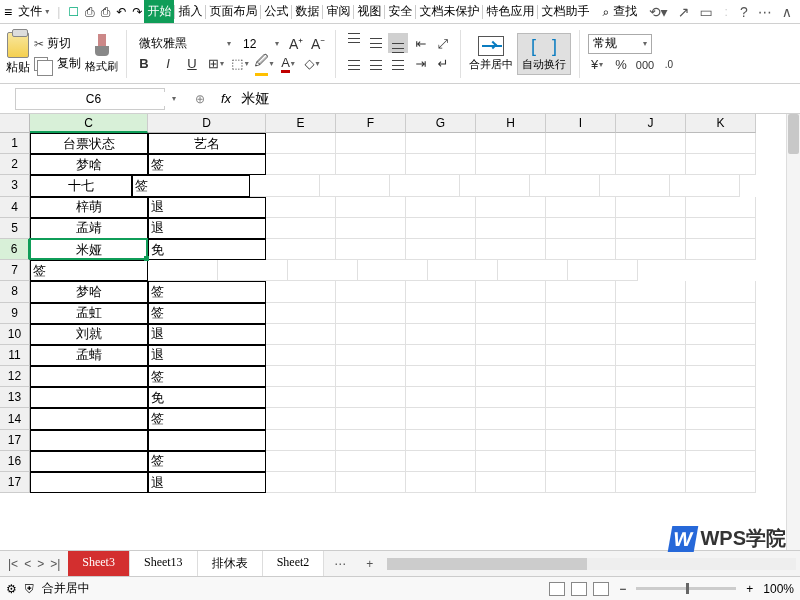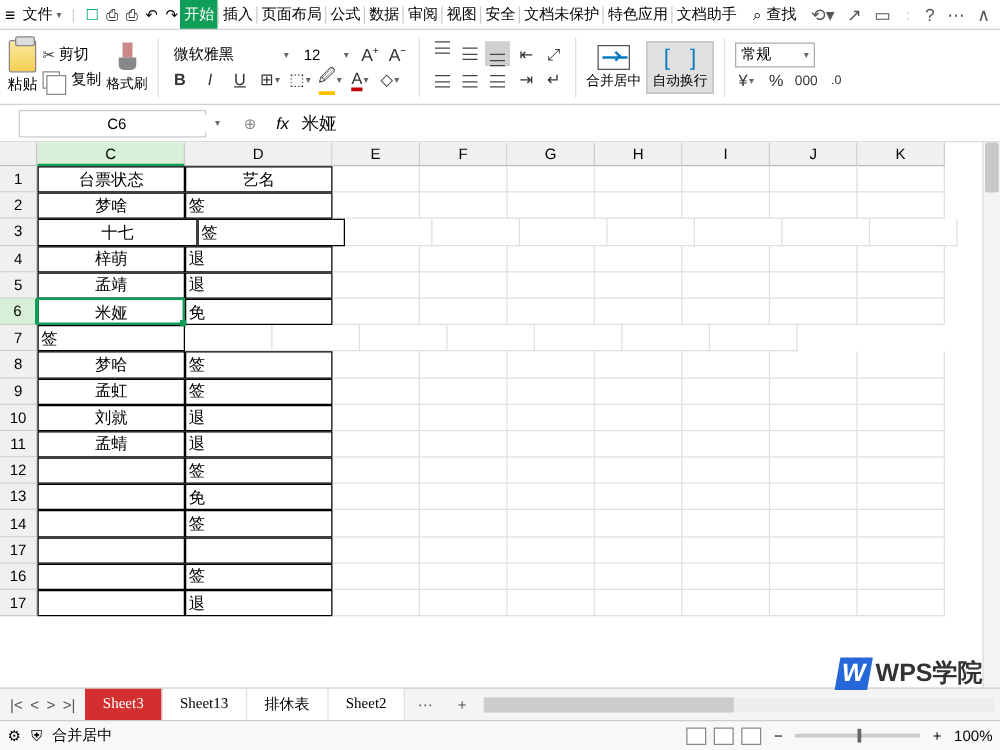--- a/index.html
+++ b/index.html
@@ -334,21 +334,21 @@
         <div class="cell tb tb-l" style="width: 118px;">签</div>
         <div class="cell" style="width: 70px;"></div>
         <div class="cell" style="width: 70px;"></div>
         <div class="cell" style="width: 70px;"></div>
         <div class="cell" style="width: 70px;"></div>
         <div class="cell" style="width: 70px;"></div>
         <div class="cell" style="width: 70px;"></div>
         <div class="cell" style="width: 70px;"></div>
       </div>
       <div class="row">
-        <div class="cell tb tb-c" style="width: 128px;">十七</div>
+        <div class="cell tb tb-c" style="width: 102px;">十七</div>
         <div class="cell tb tb-l" style="width: 118px;">签</div>
         <div class="cell" style="width: 70px;"></div>
         <div class="cell" style="width: 70px;"></div>
         <div class="cell" style="width: 70px;"></div>
         <div class="cell" style="width: 70px;"></div>
         <div class="cell" style="width: 70px;"></div>
         <div class="cell" style="width: 70px;"></div>
         <div class="cell" style="width: 70px;"></div>
       </div>
       <div class="row">

